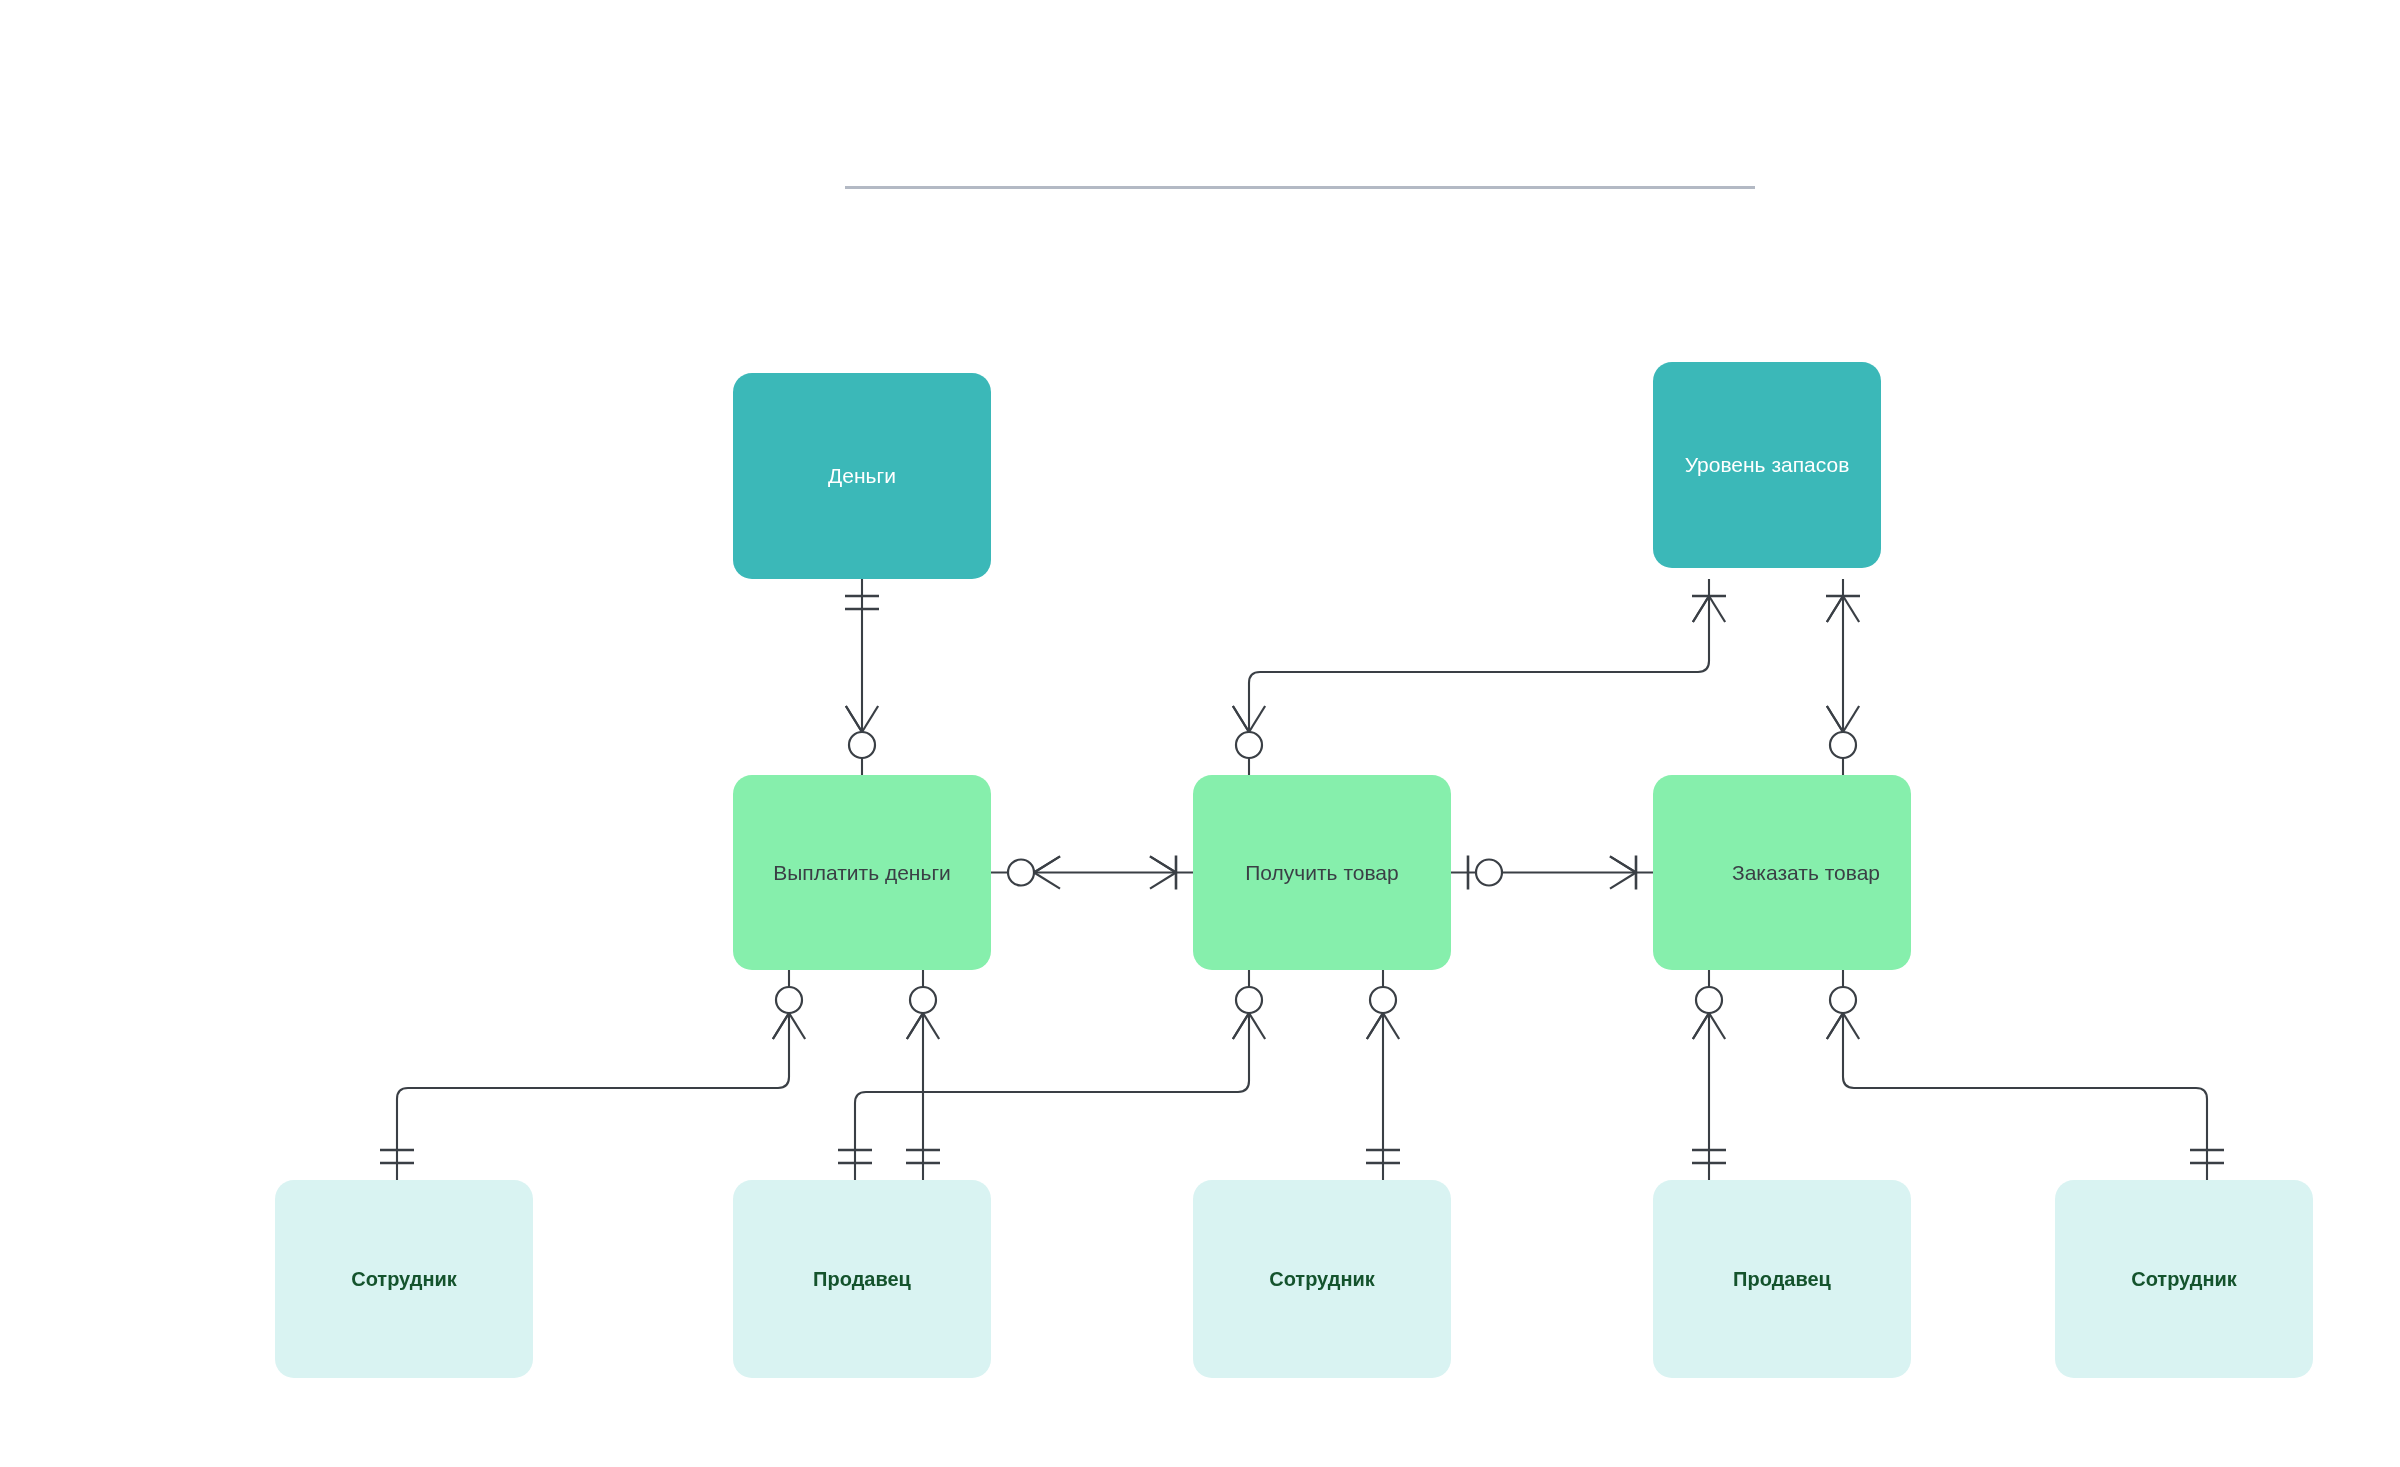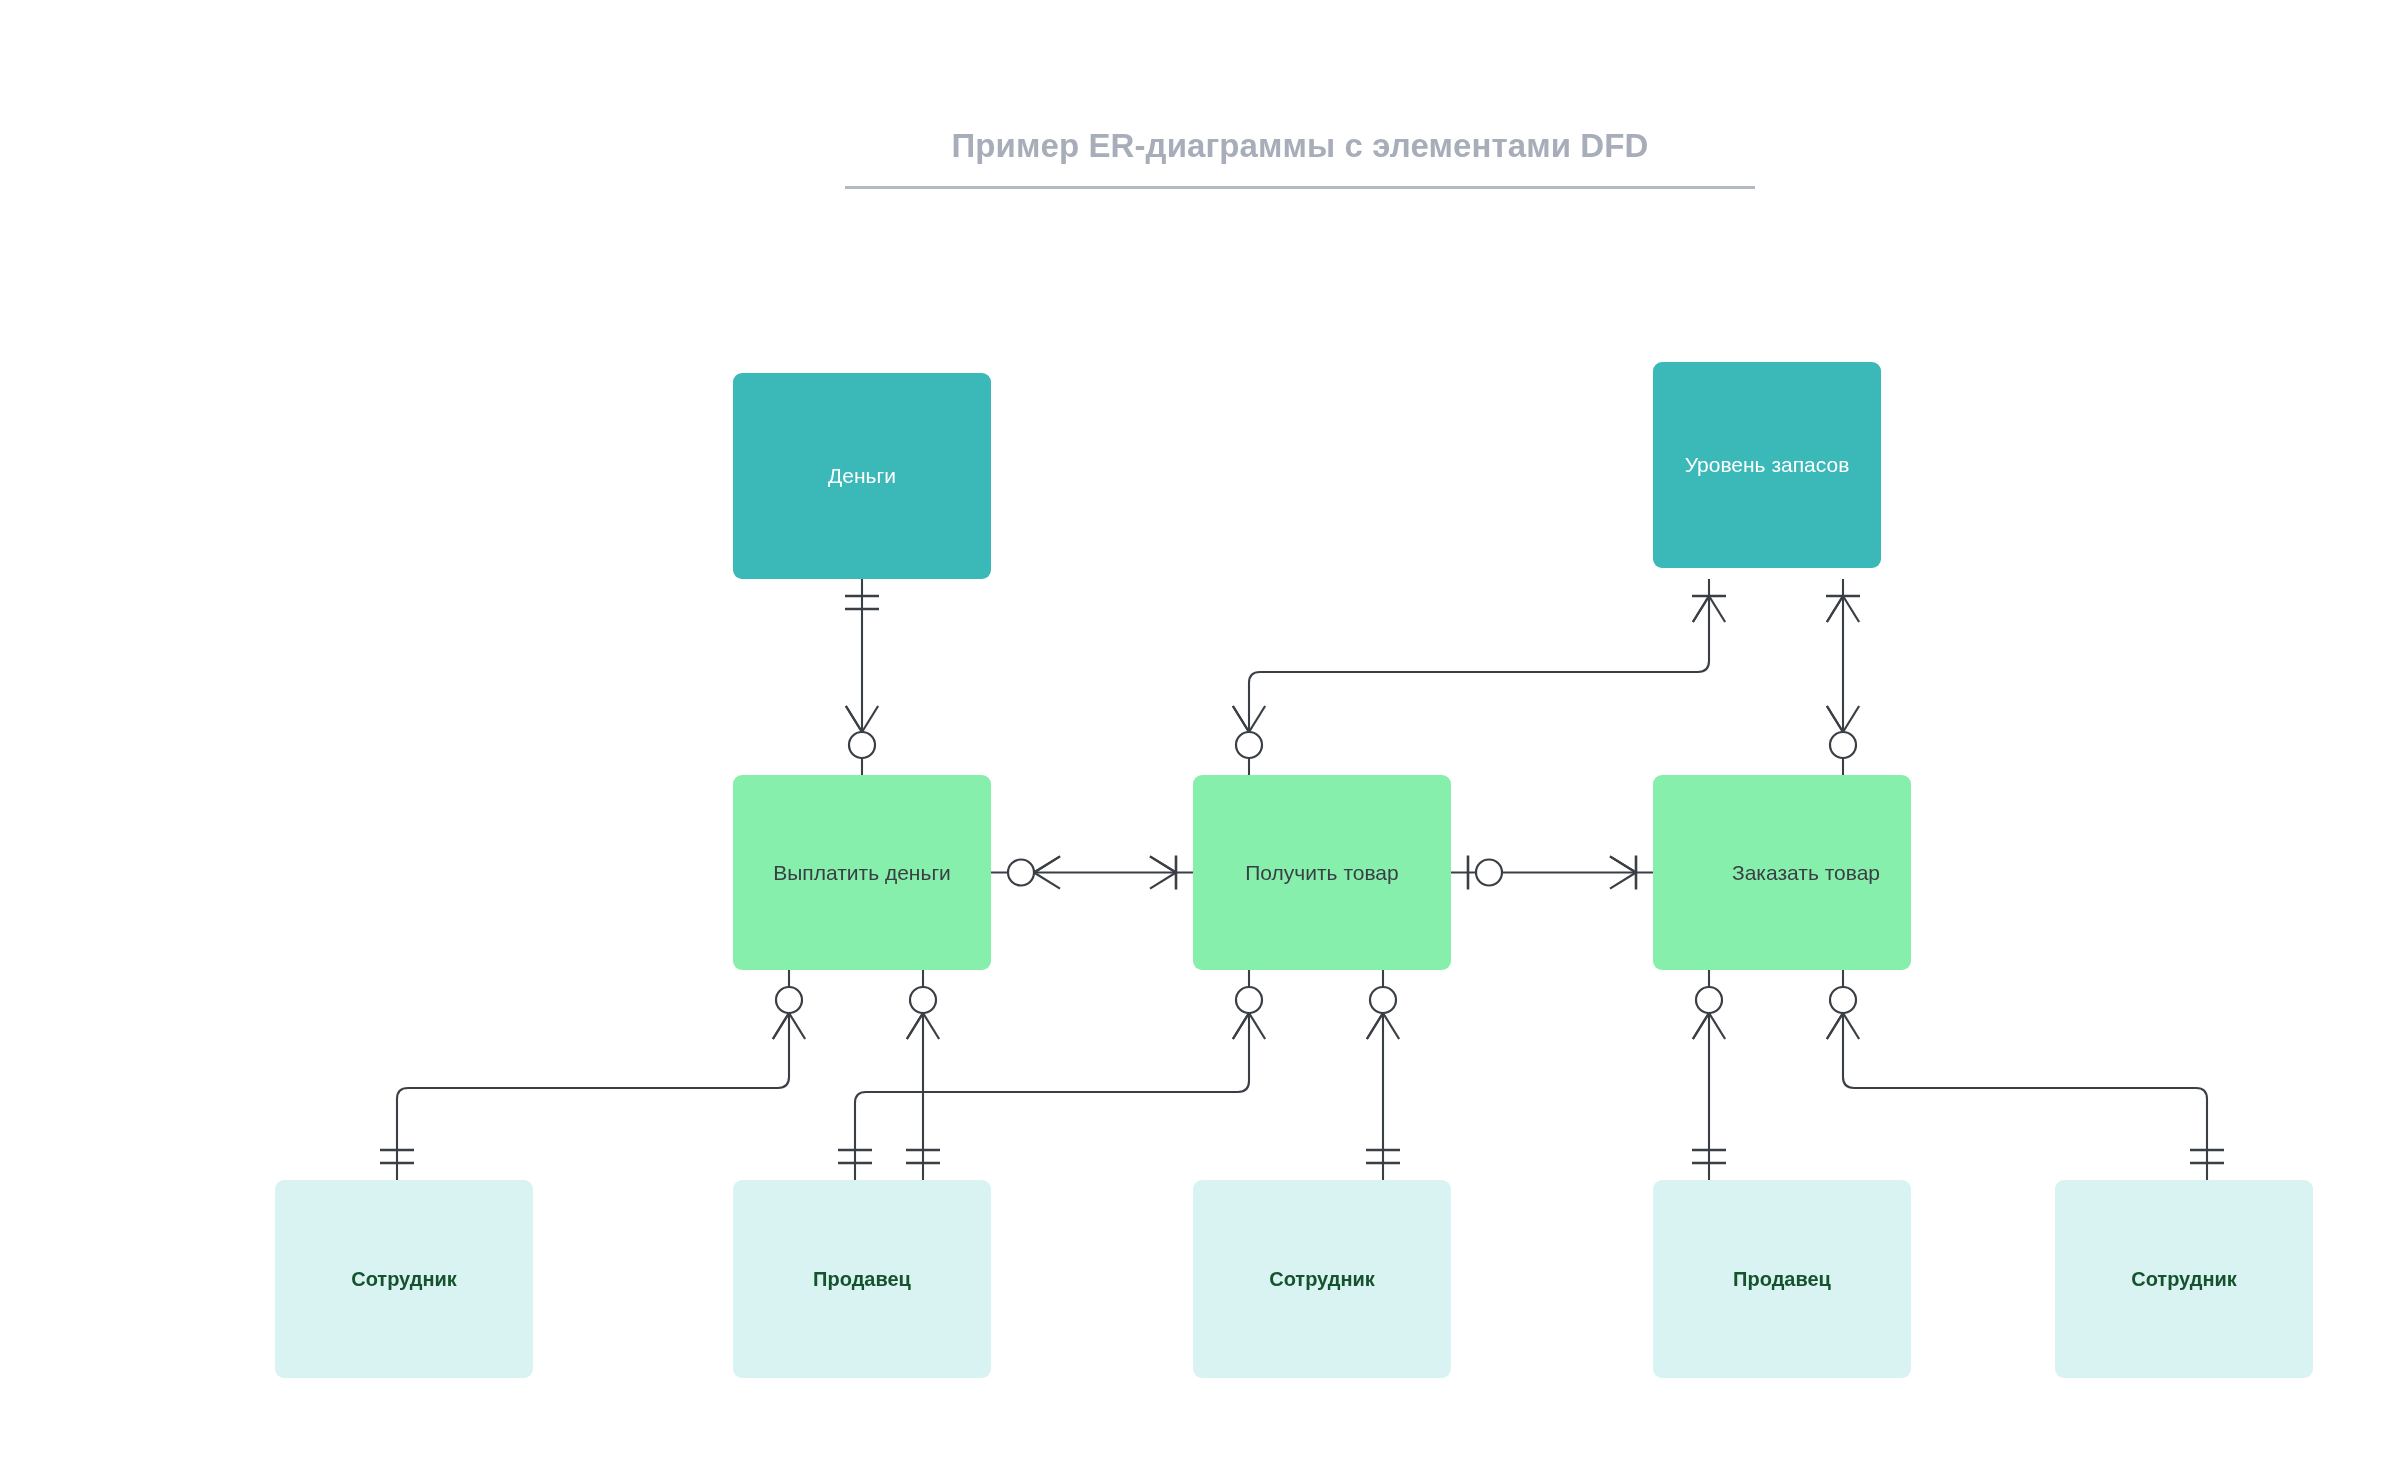--- a/index.html
+++ b/index.html
@@ -76,21 +76,21 @@
   #wires {
     position: absolute;
     left: 0;
     top: 0;
     width: 2400px;
     height: 1467px;
   }
 
   .node {
     position: absolute;
-    border-radius: 9px;
+    border-radius: 19px;
     box-sizing: border-box;
     display: flex;
     align-items: center;
     justify-content: center;
     text-align: center;
     line-height: 1.32;
   }
   .node .node-label {
     display: block;
     padding: 0 14px;
@@ -109,23 +109,20 @@
     background: #d9f3f2;
     color: #14532d;
     font-size: 20px;
     font-weight: bold;
   }
 </style>
 </head>
 <body>
 
 <div id="header">
-  <div id="title-wrap">
-    <div id="diagram-title">Пример ER-диаграммы с элементами DFD</div>
-  </div>
   <div id="title-rule"></div>
 </div>
 
 <div id="canvas">
   <svg id="wires" viewBox="0 0 2400 1467" width="2400" height="1467" xmlns="http://www.w3.org/2000/svg">
       <g>
         <path d="M 862 579 L 862 775" fill="none" stroke="#3a3f45" stroke-width="2.1" stroke-linecap="butt" stroke-linejoin="round"></path>
         <line x1="845" y1="596" x2="879" y2="596" stroke="#3a3f45" stroke-width="2.6"></line>
         <line x1="845" y1="609" x2="879" y2="609" stroke="#3a3f45" stroke-width="2.6"></line>
         <circle cx="862" cy="745" r="13" fill="#ffffff" stroke="#3a3f45" stroke-width="2.2"></circle>

